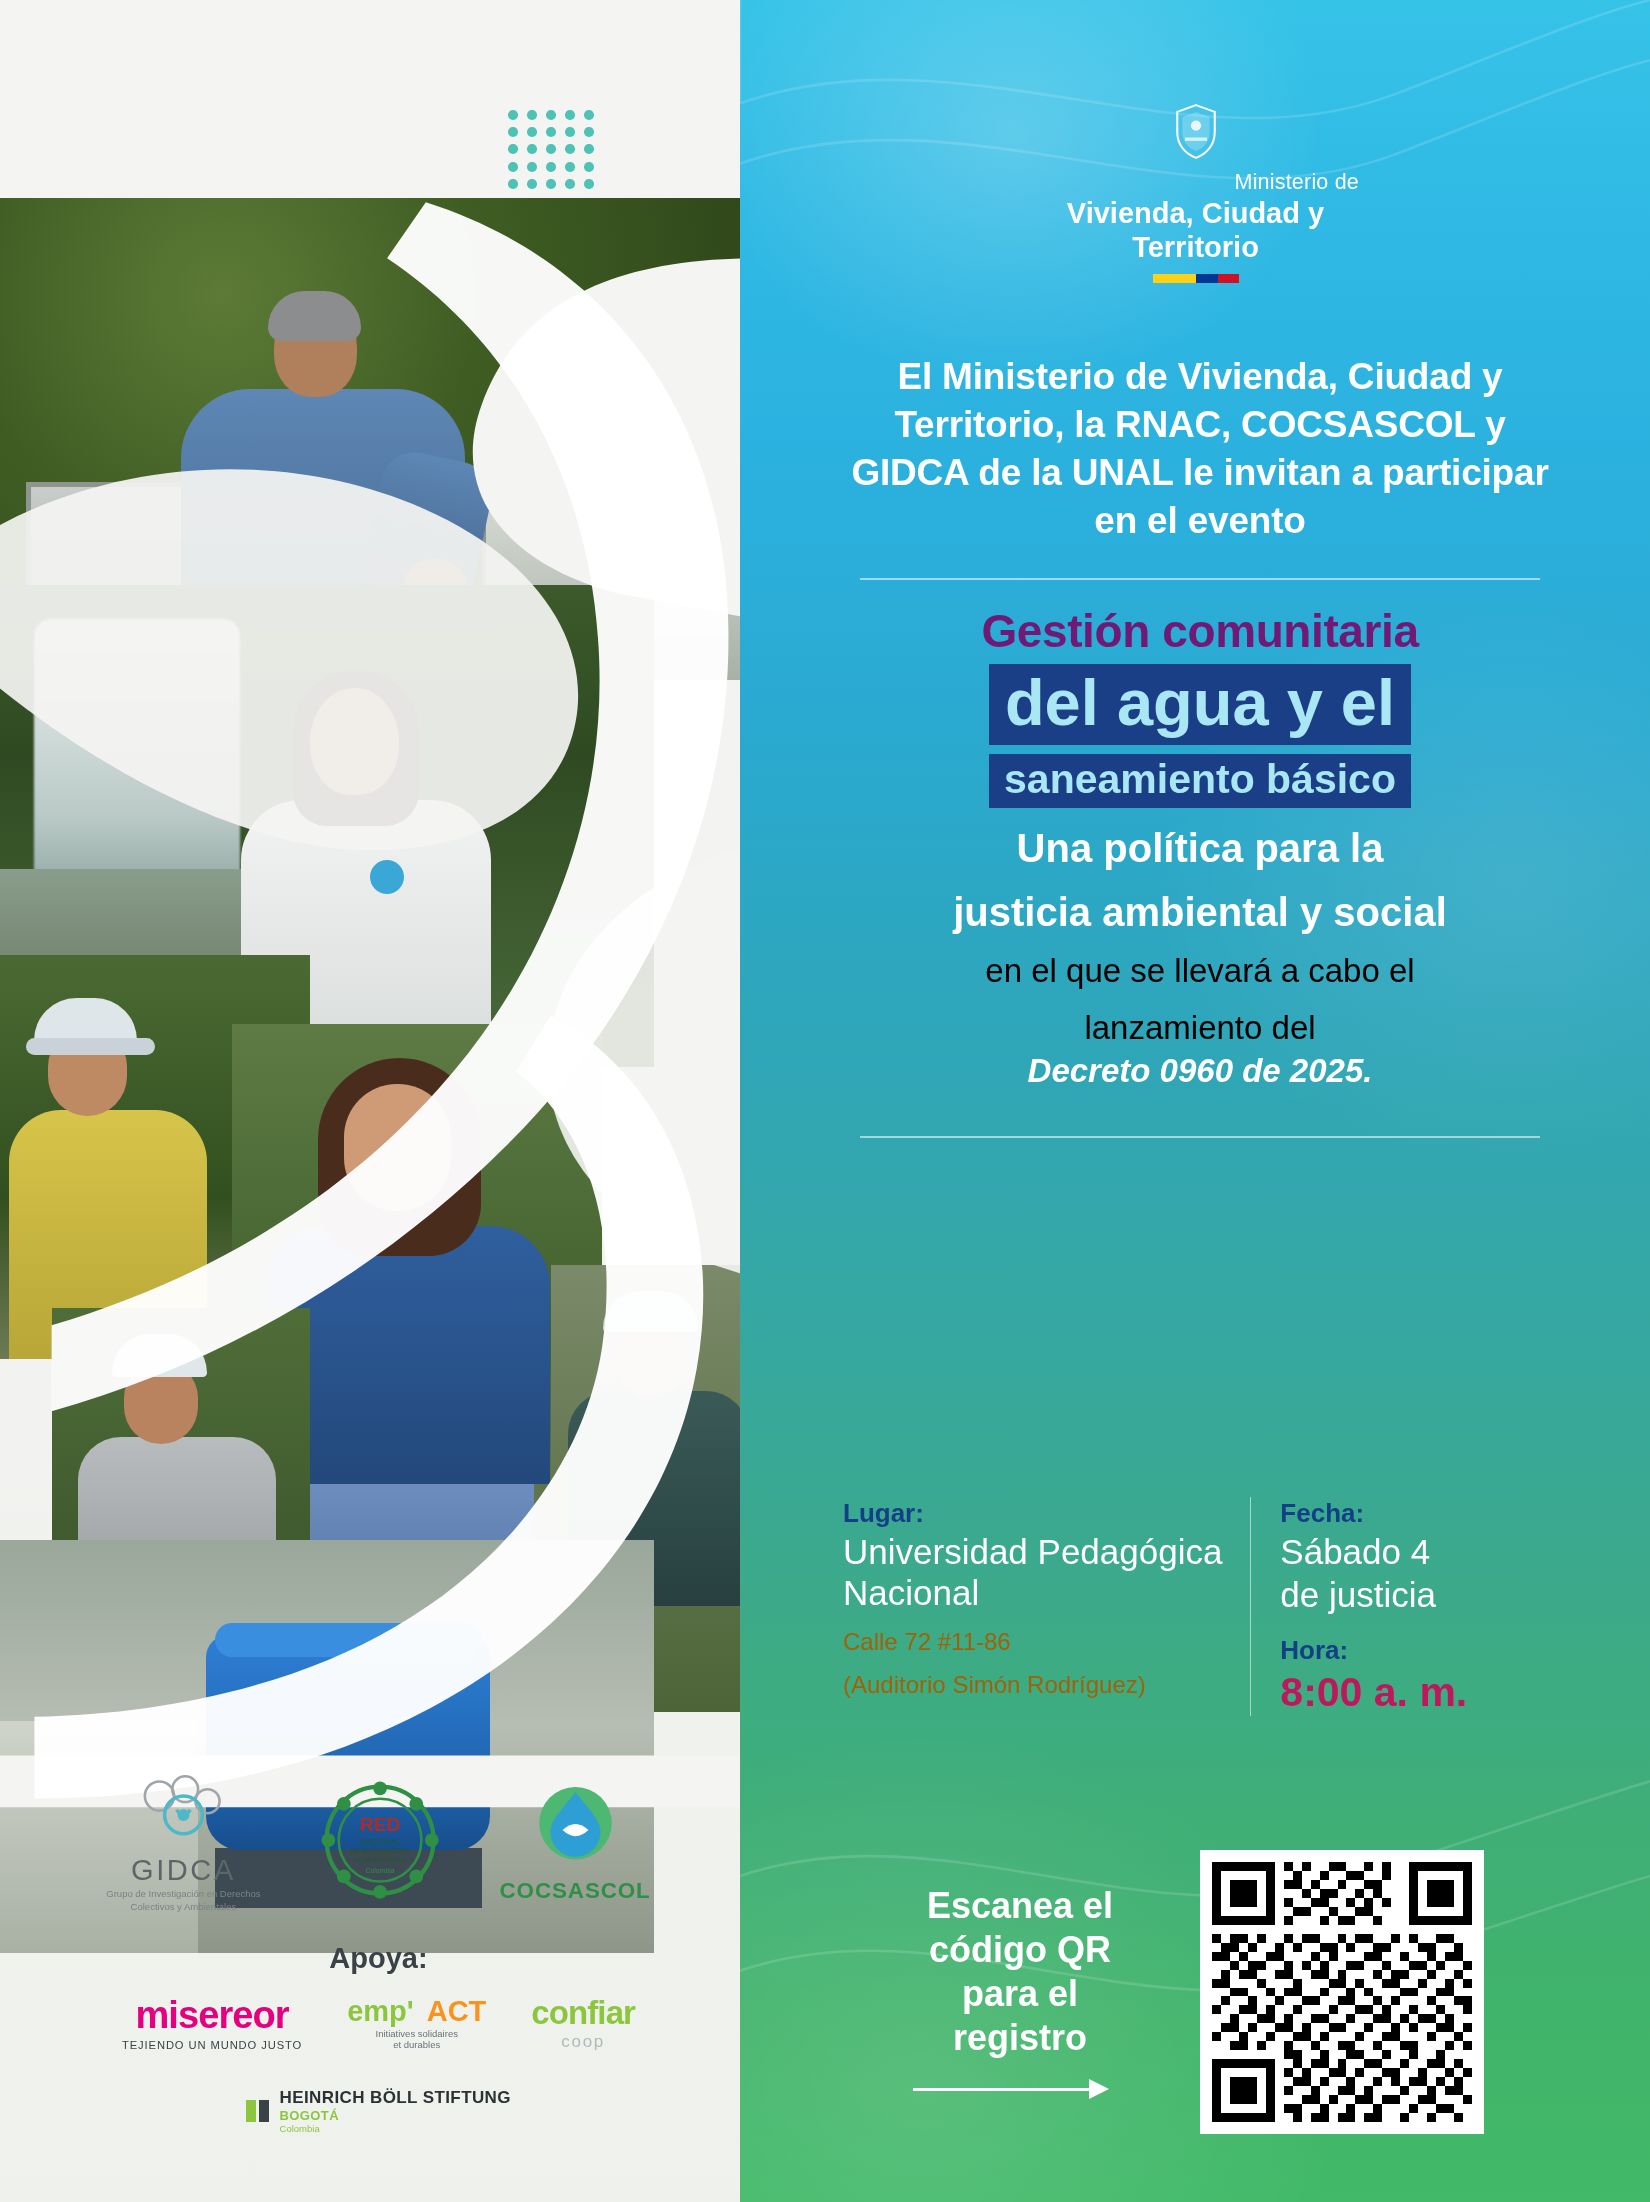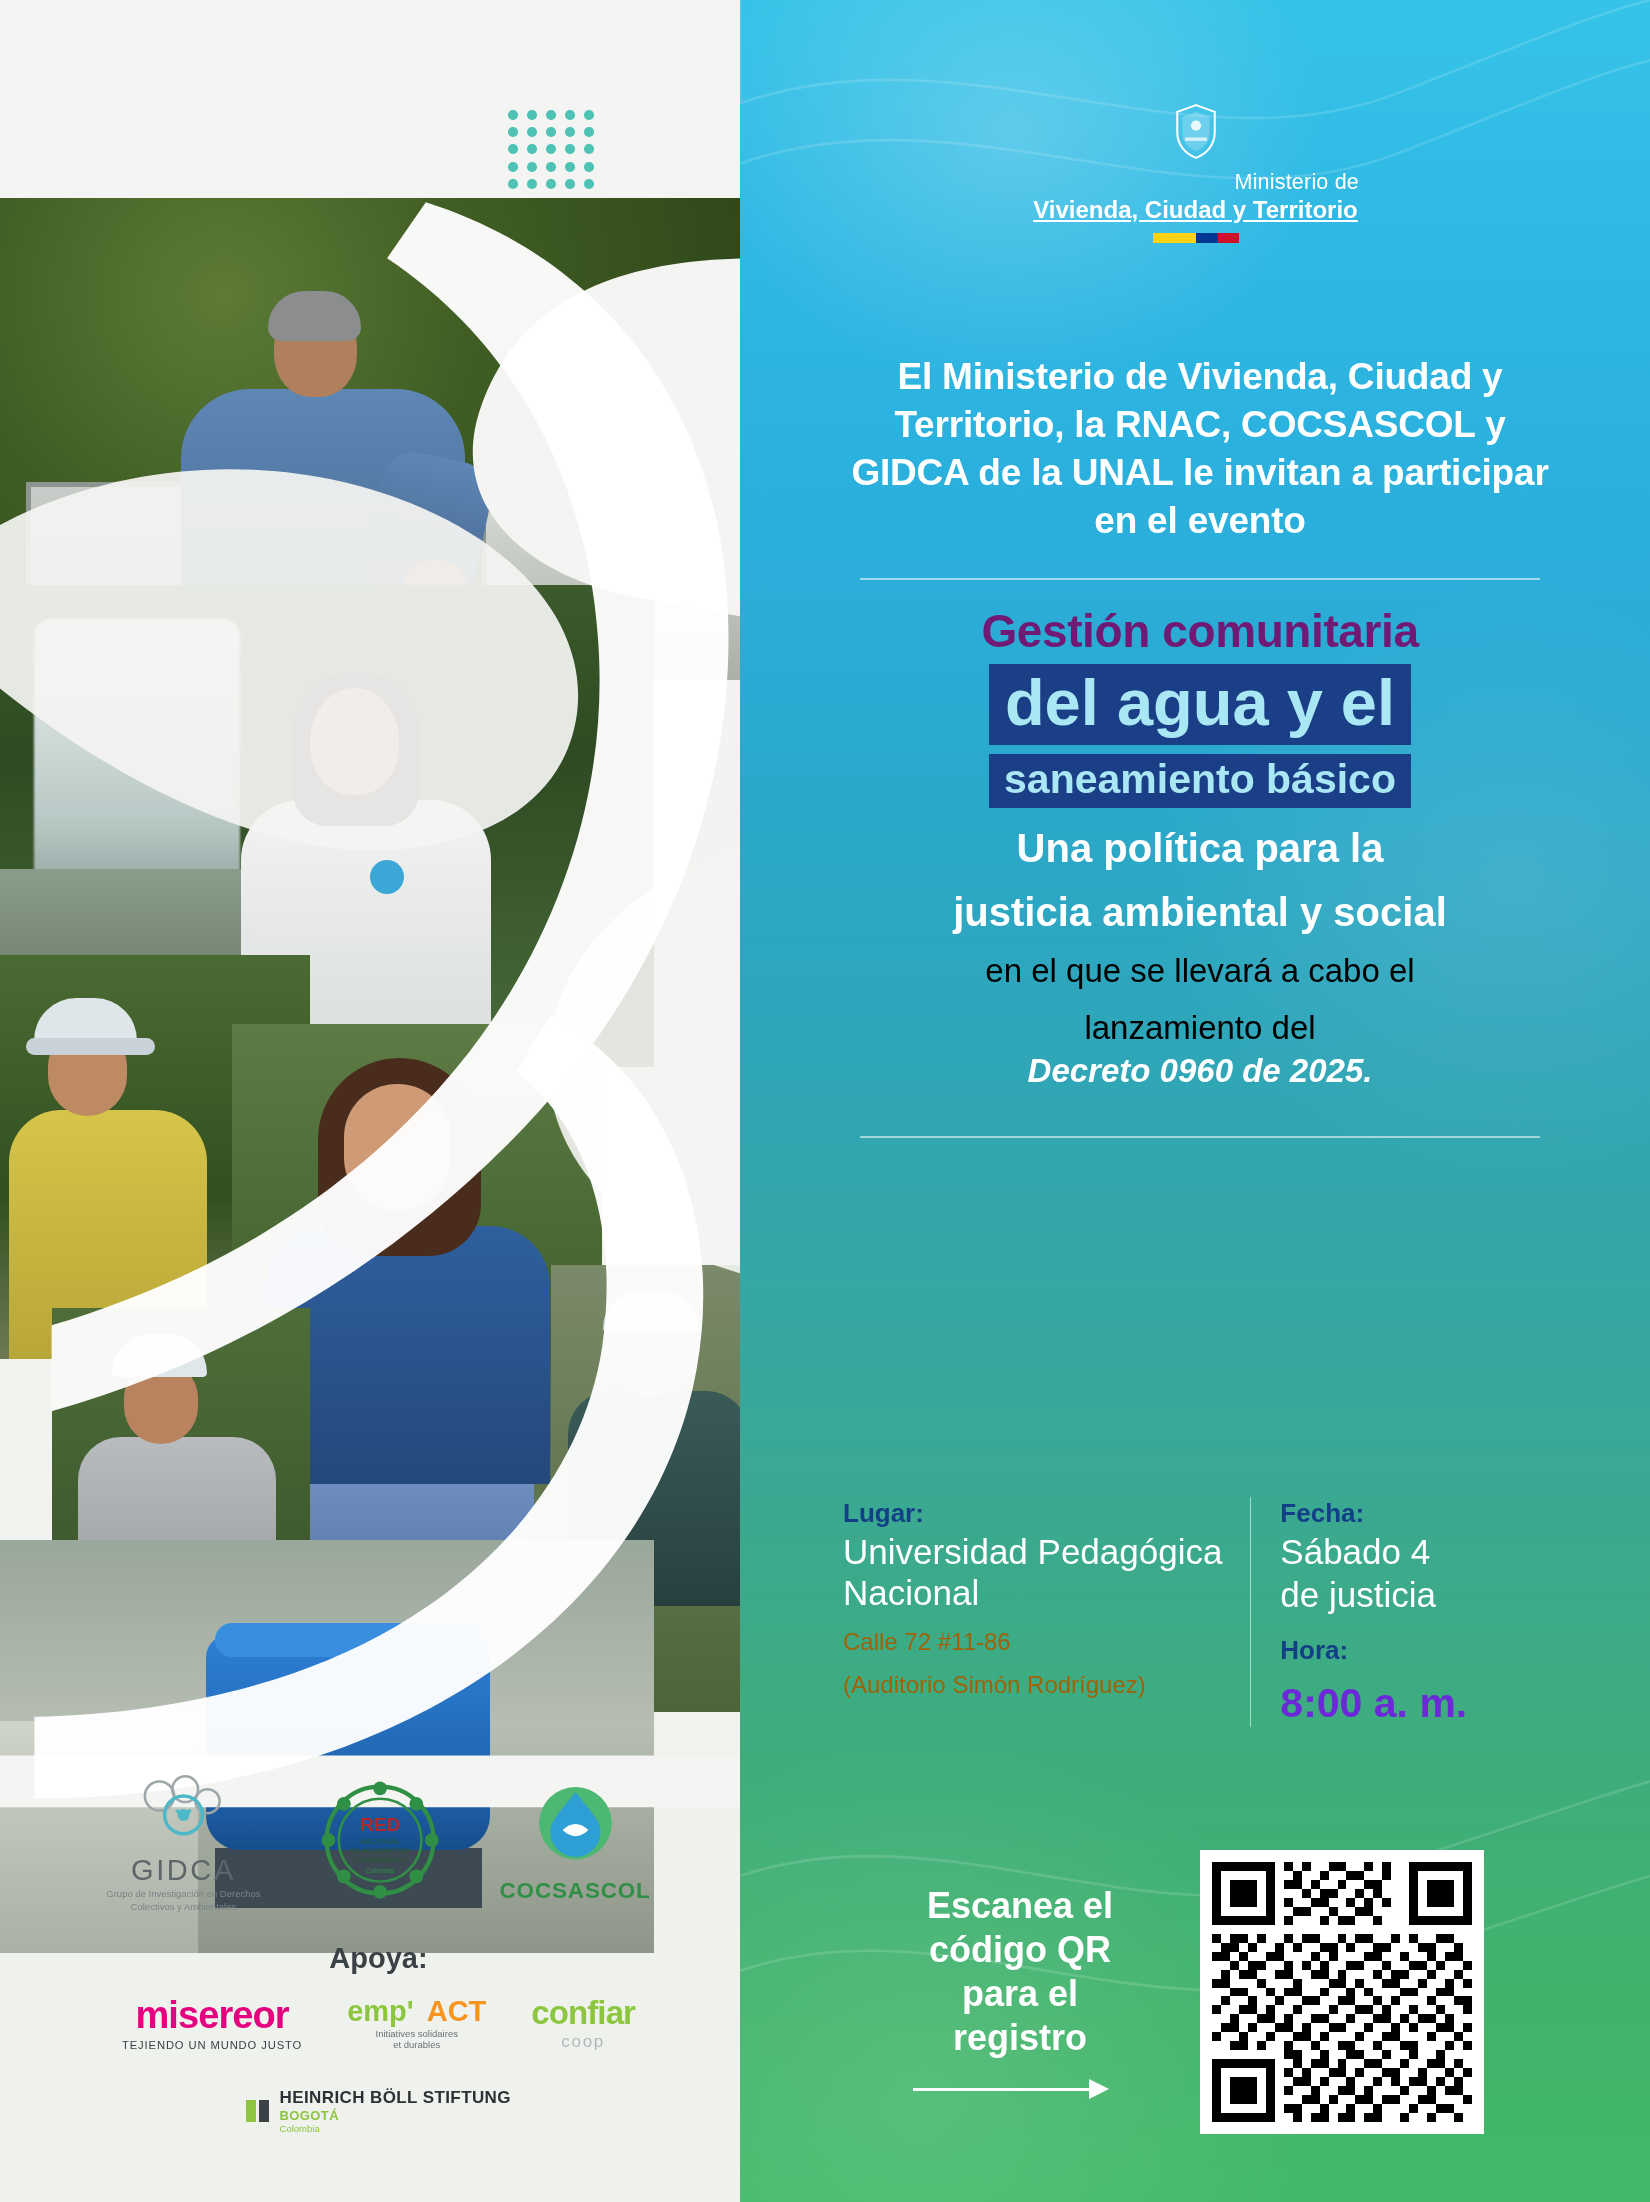--- a/index.html
+++ b/index.html
@@ -292,24 +292,23 @@
     color: #ffffff;
   }
   .ministry .shield { margin: 0 auto 6.9px; width: 46px; height: 57px; }
   .ministry .m-line1 {
     font-size: 21.5px;
     letter-spacing: 0.2px;
     line-height: 1.2;
     text-align: right;
   }
   .ministry .m-line2 {
-    font-size: 24px;
+    font-size: 29px;
     font-weight: bold;
     line-height: 1.2;
-    text-decoration: underline;
   }
   .ministry .flag {
     margin: 8.6px auto 0;
     width: 86px; height: 9.5px;
     background: linear-gradient(to right, #FCD116 0 50%, #003893 50% 75%, #CE1126 75% 100%);
   }
 
   
   .r-content {
     position: absolute;
@@ -387,21 +386,21 @@
   .lbl {
     font-size: 26px; font-weight: bold; color: #123f86; line-height: 1.3;
   }
   .val-big {
     font-size: 35px; line-height: 1.16; color: #ffffff; margin-top: 1.7px;
   }
   .val-small {
     font-size: 24px; line-height: 1.25; color: #a16207; margin-top: 13px;
   }
   .val-hour {
-    font-size: 41px; font-weight: bold; color: #6d28d9; margin-top: 12px;
+    font-size: 41px; font-weight: bold; color: #be185d; margin-top: 1px;
   }
 
   
   .qr-block {
     position: absolute;
     left: 878px;
     top: 1850px;
     width: 688px;
     display: flex;
     align-items: center;

